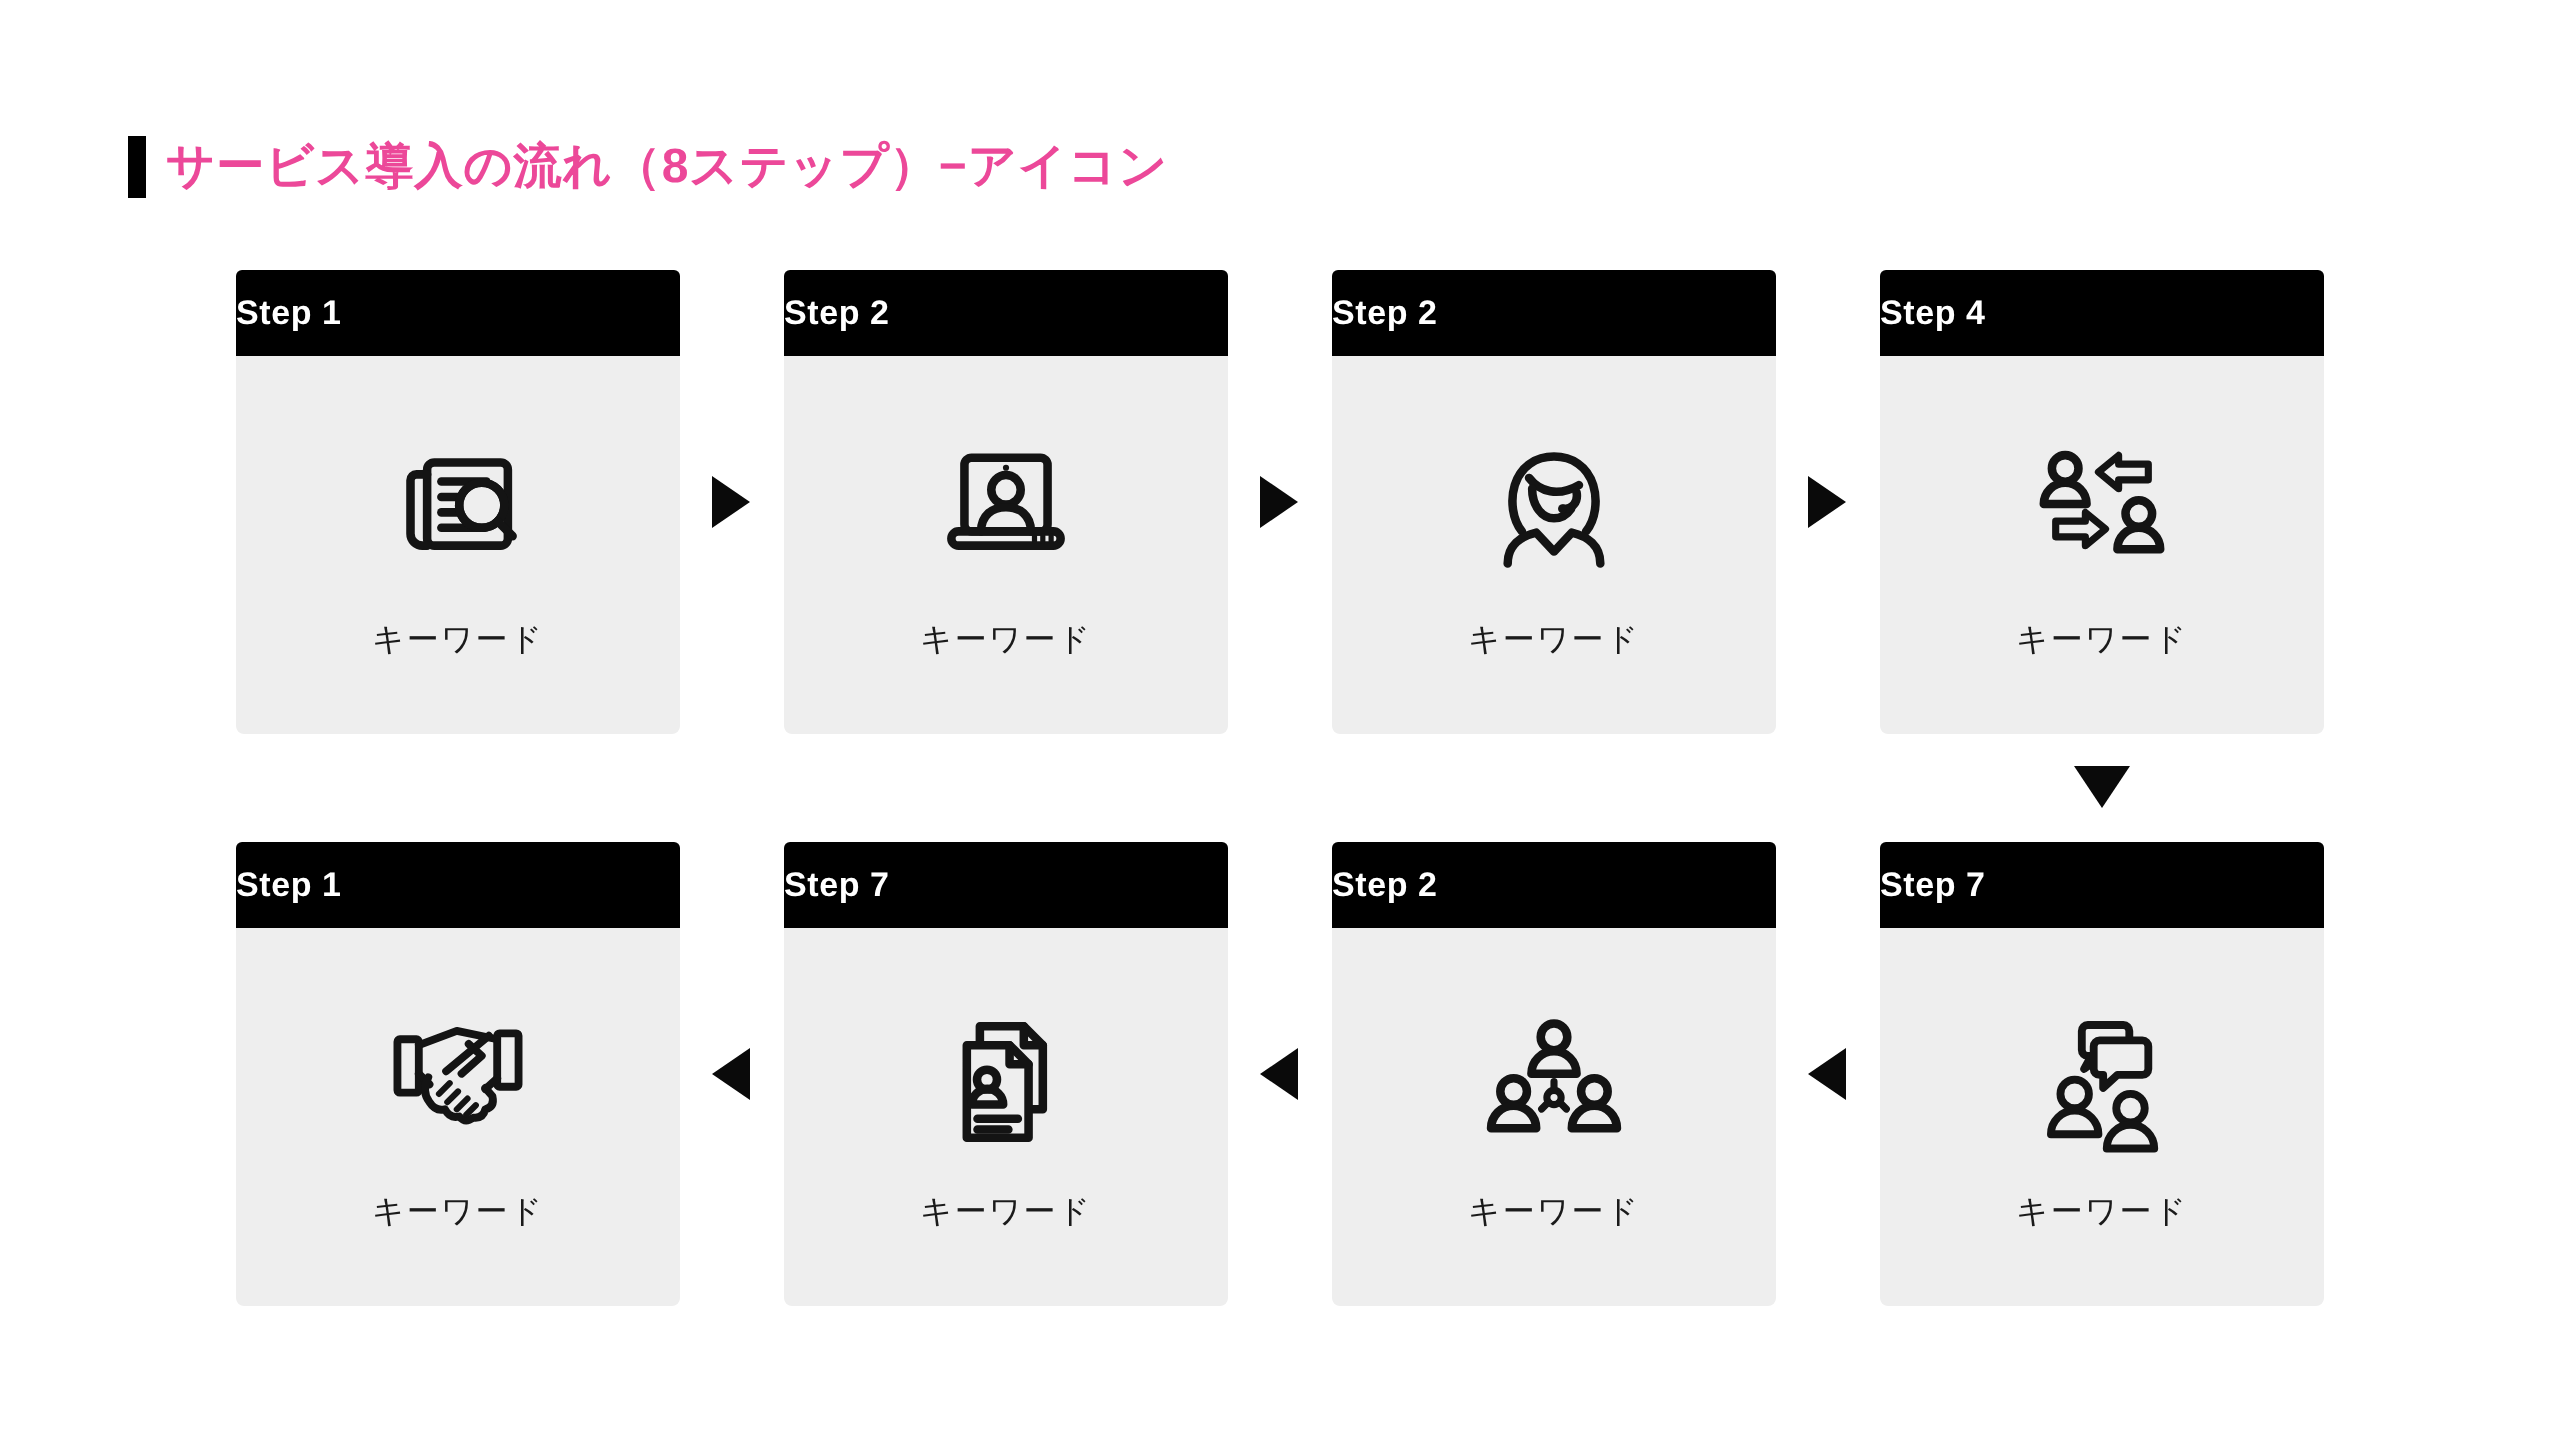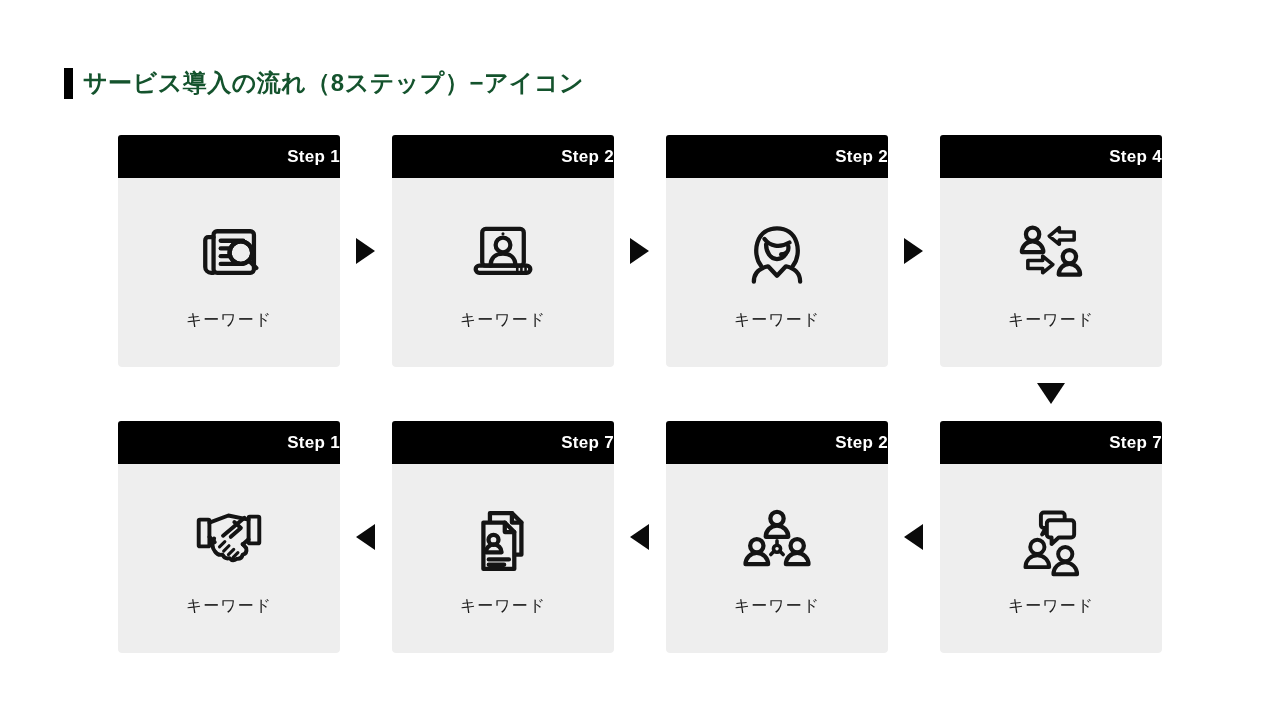--- a/index.html
+++ b/index.html
@@ -6,29 +6,29 @@
   body{
     width:1280px;height:720px;overflow:hidden;position:relative;
     font-family:"Liberation Sans","DejaVu Sans",sans-serif;
     -webkit-font-smoothing:antialiased;
   }
   .stage{position:absolute;inset:0;background:#ffffff;}
 
   
   .title-wrap{position:absolute;left:64px;top:67px;display:flex;align-items:center;}
   .title-bar{width:9px;height:31px;background:#000000;margin-right:10px;}
-  .title-text{font-size:24px;font-weight:700;color:#14532d;letter-spacing:.5px;white-space:nowrap;}
+  .title-text{font-size:24px;font-weight:700;color:#ec4899;letter-spacing:.5px;white-space:nowrap;}
 
   
   .card{position:absolute;width:222px;height:232px;border-radius:3px;overflow:hidden;}
   .c1{left:118px}.c2{left:392px}.c3{left:666px}.c4{left:940px}
   .r1{top:135px}.r2{top:421px}
   .card-header{
     height:43px;background:#000000;color:#ffffff;
-    display:flex;align-items:center;justify-content:flex-end;
+    display:flex;align-items:center;justify-content:flex-start;
     font-size:17px;font-weight:600;letter-spacing:.3px;
   }
   .card-body{
     height:189px;background:#eeeeee;border-radius:0 0 4px 4px;
     display:flex;flex-direction:column;align-items:center;justify-content:center;
     gap:16px;padding-top:2px;box-sizing:border-box;
   }
   .icon-box{width:80px;height:78px;display:flex;align-items:center;justify-content:center;}
   .icon-box svg{display:block;}
   .keyword{font-size:16px;color:#1a1a1a;letter-spacing:1px;}

